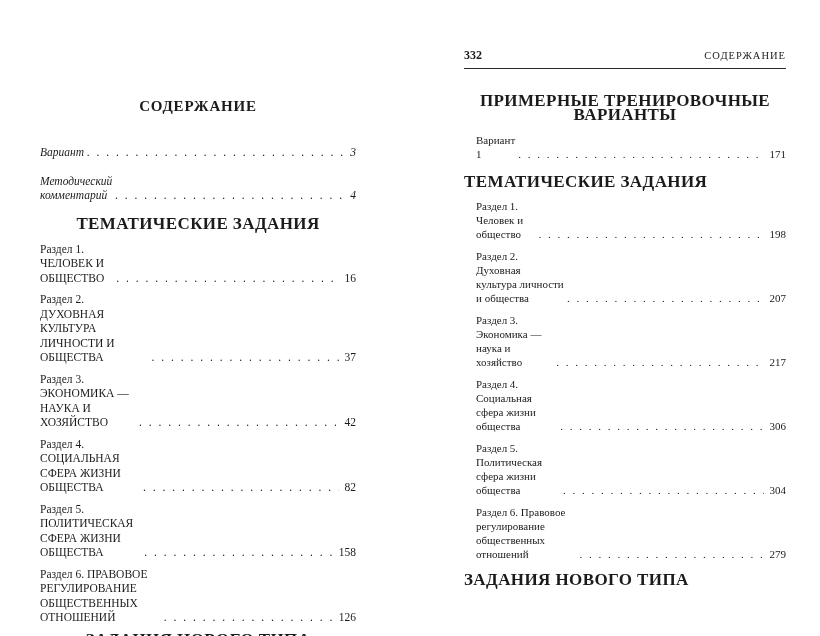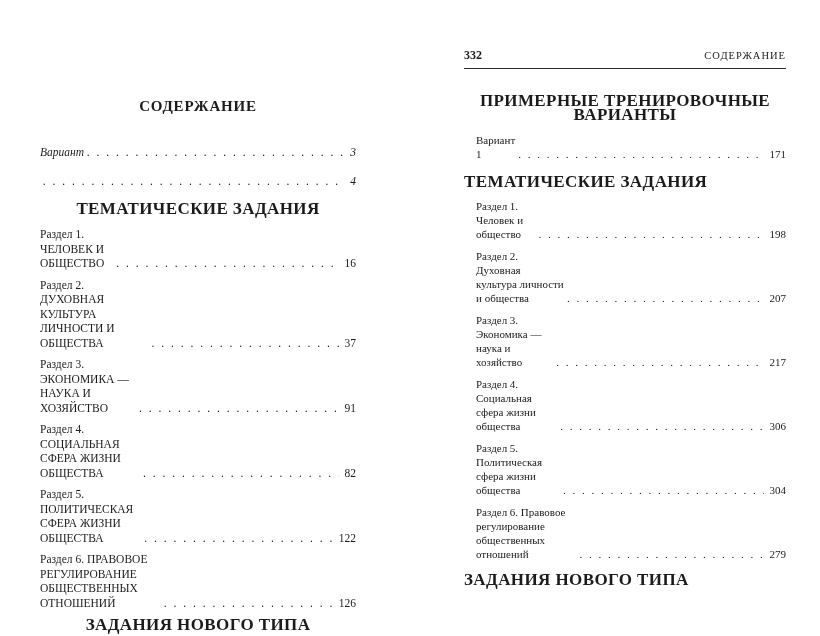--- a/index.html
+++ b/index.html
@@ -117,50 +117,51 @@
 <div class="page page-left">
   <div class="book-title">СОДЕРЖАНИЕ</div>
   <div>
       <div class="entry-group intro">
         <div class="entry">
           <span class="entry-label">Вариант</span>
           <span class="leader"></span>
           <span class="entry-page">3</span>
         </div>
         <div class="entry">
+          <span class="entry-label">Методический комментарий</span>
           <span class="leader"></span>
           <span class="entry-page">4</span>
         </div>
       </div>
       <div class="toc-heading center">ТЕМАТИЧЕСКИЕ ЗАДАНИЯ</div>
       <div class="entry-group">
         <div class="entry">
           <span class="entry-label">Раздел 1. ЧЕЛОВЕК И ОБЩЕСТВО</span>
           <span class="leader"></span>
           <span class="entry-page">16</span>
         </div>
         <div class="entry">
           <span class="entry-label">Раздел 2. ДУХОВНАЯ КУЛЬТУРА ЛИЧНОСТИ И ОБЩЕСТВА</span>
           <span class="leader"></span>
           <span class="entry-page">37</span>
         </div>
         <div class="entry">
           <span class="entry-label">Раздел 3. ЭКОНОМИКА — НАУКА И ХОЗЯЙСТВО</span>
           <span class="leader"></span>
-          <span class="entry-page">91</span>
+          <span class="entry-page">42</span>
         </div>
         <div class="entry">
           <span class="entry-label">Раздел 4. СОЦИАЛЬНАЯ СФЕРА ЖИЗНИ ОБЩЕСТВА</span>
           <span class="leader"></span>
           <span class="entry-page">82</span>
         </div>
         <div class="entry">
           <span class="entry-label">Раздел 5. ПОЛИТИЧЕСКАЯ СФЕРА ЖИЗНИ ОБЩЕСТВА</span>
           <span class="leader"></span>
-          <span class="entry-page">122</span>
+          <span class="entry-page">158</span>
         </div>
         <div class="entry">
           <span class="entry-label">Раздел 6. ПРАВОВОЕ РЕГУЛИРОВАНИЕ ОБЩЕСТВЕННЫХ ОТНОШЕНИЙ</span>
           <span class="leader"></span>
           <span class="entry-page">126</span>
         </div>
       </div>
       <div class="toc-heading center">ЗАДАНИЯ НОВОГО ТИПА</div>
     </div>
 </div>

